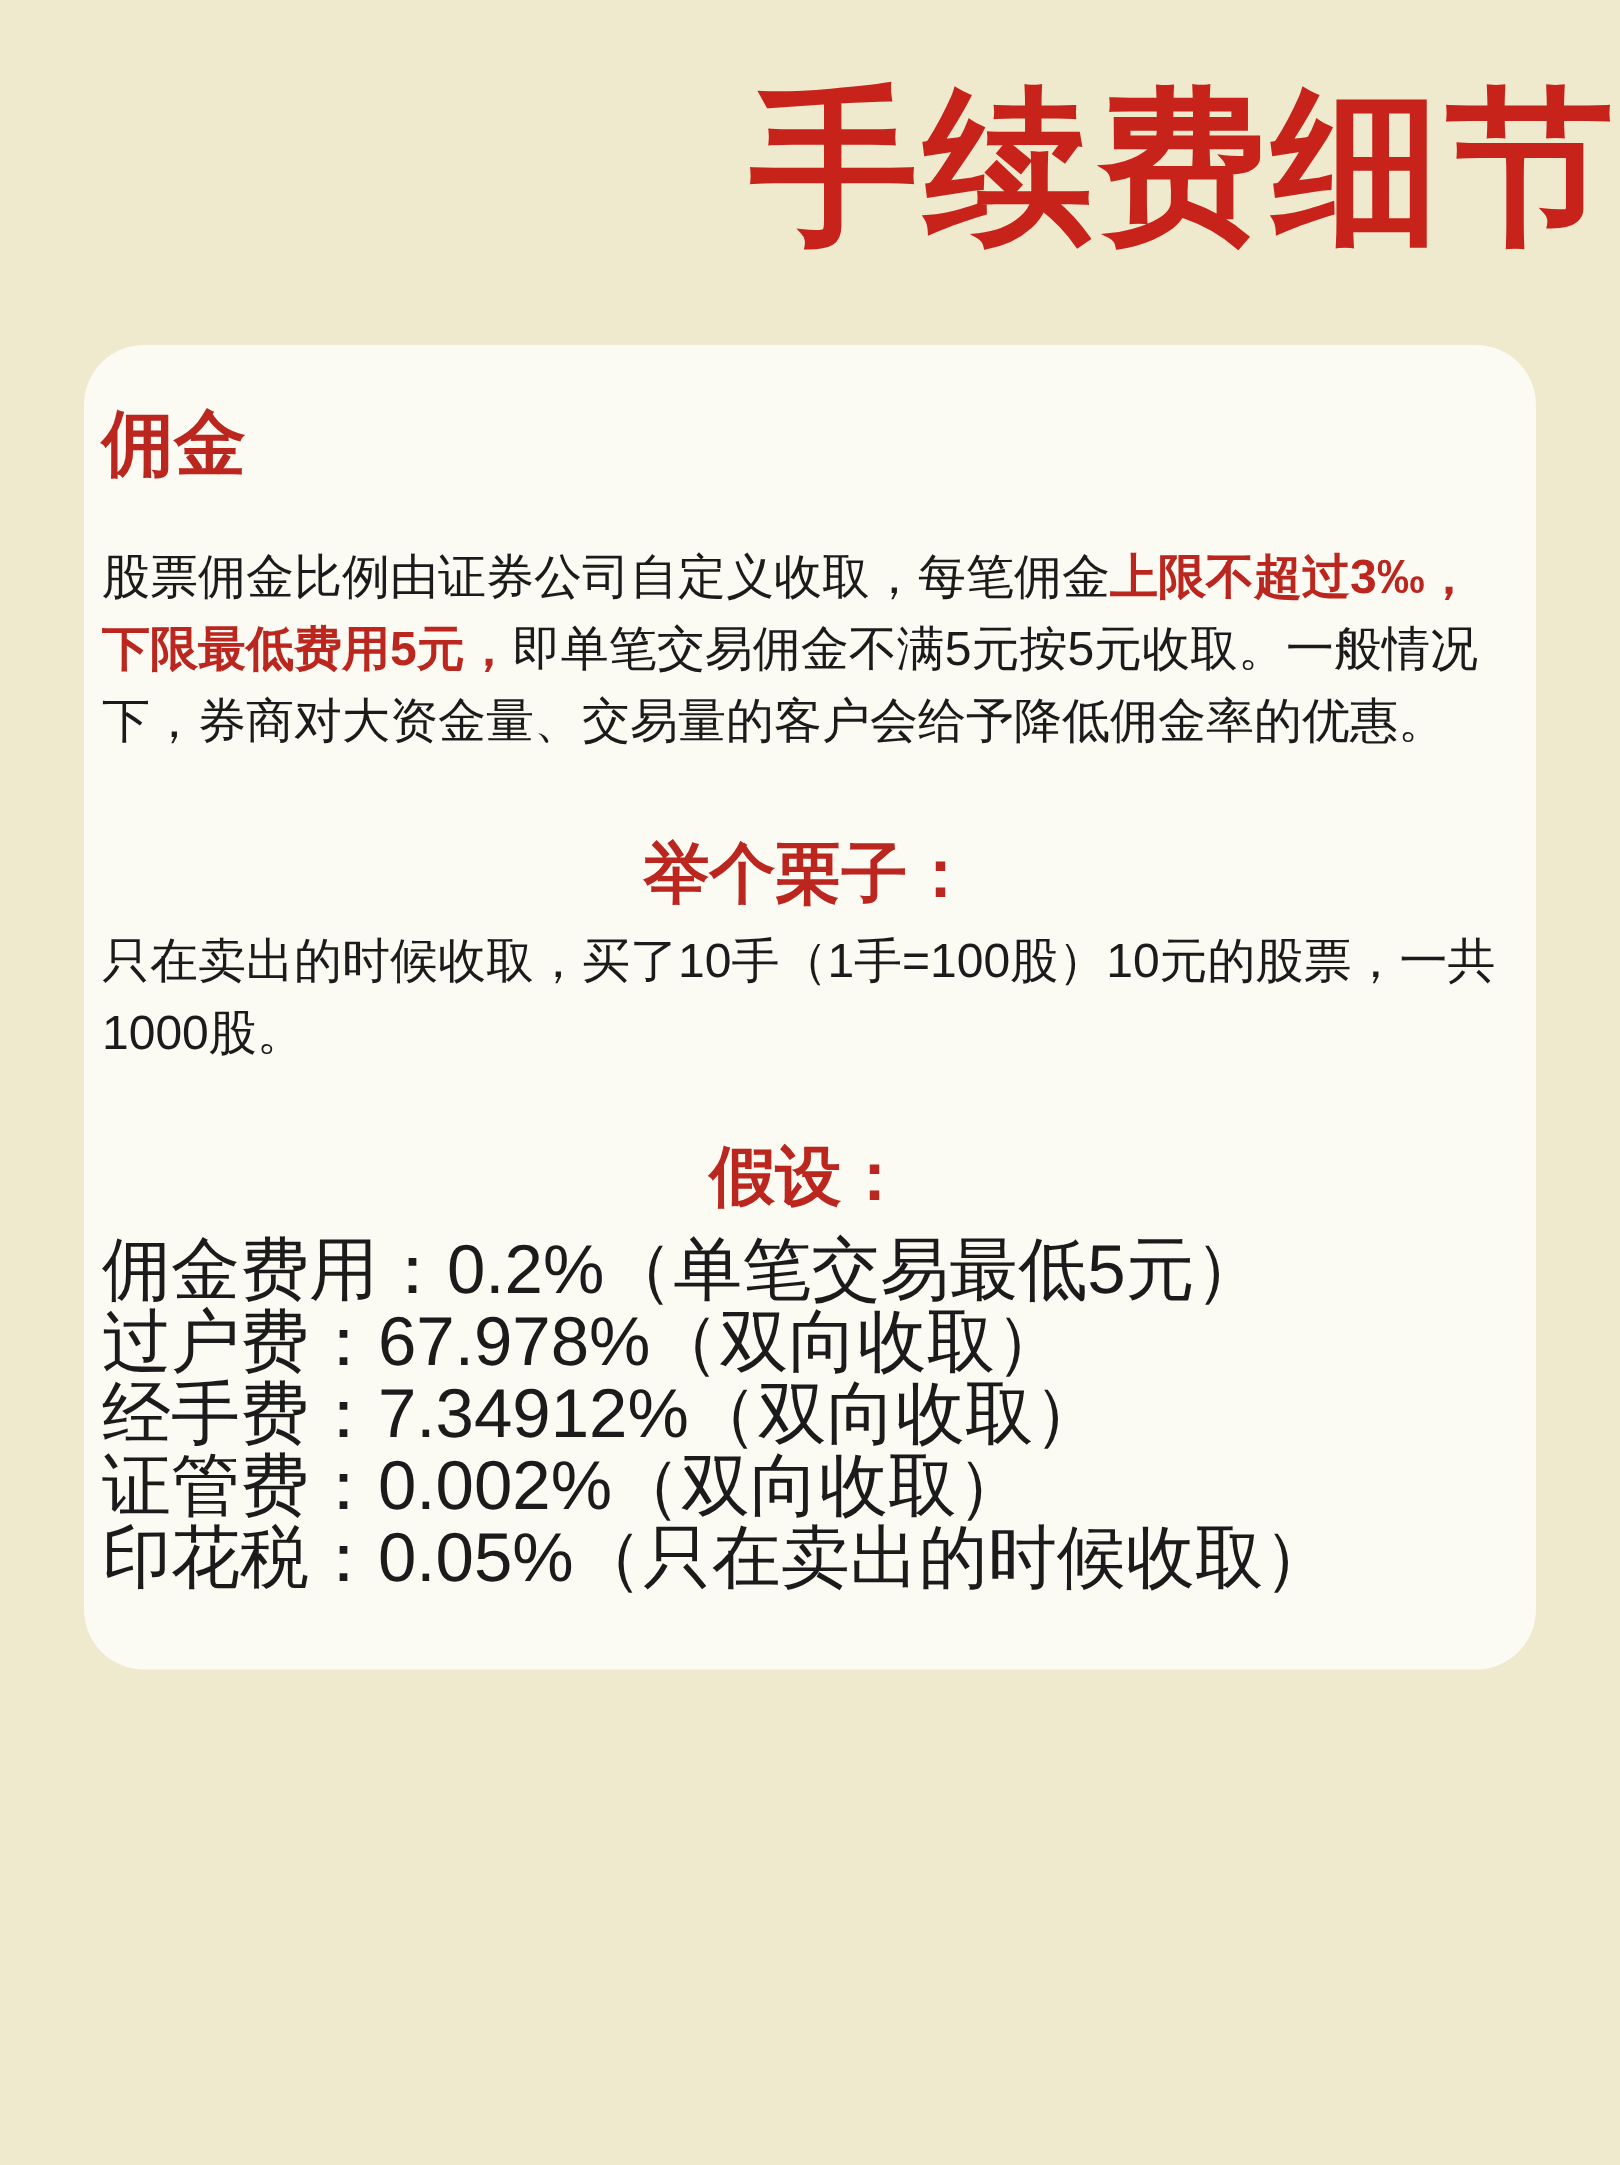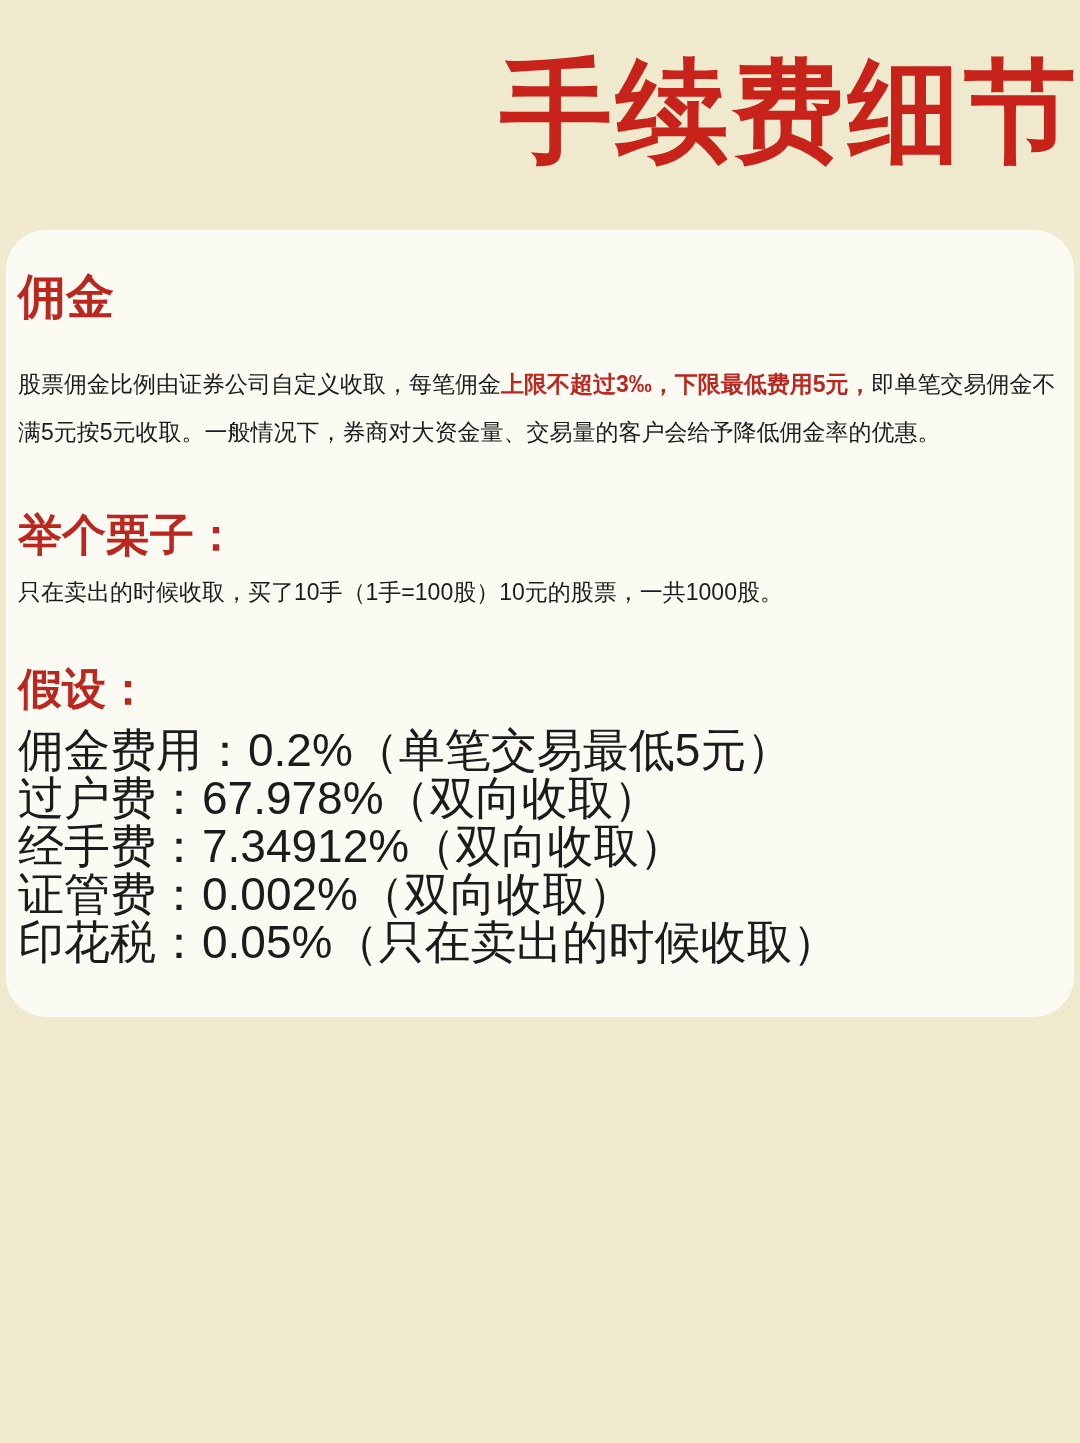--- a/index.html
+++ b/index.html
@@ -18,53 +18,54 @@
     margin: 52px 0 0 0;
     text-align: right;
     font-size: 112px;
     line-height: 120px;
     font-weight: 900;
     letter-spacing: 4px;
     color: #c8231a;
   }
   .card {
     box-sizing: border-box;
-    width: 1068px;
+    width: 968px;
     margin: 58px auto 0 auto;
     background: #fbfaf3;
     border-radius: 40px;
     padding: 32px 14px 51px 12px;
   }
   .h-commission {
     margin: 8px 0 0 0;
     font-size: 48px;
     line-height: 54px;
     font-weight: 800;
     color: #bb261e;
   }
   .body-text {
     margin: 0;
-    font-size: 23px;
+    font-size: 32px;
     line-height: 48px;
     font-weight: 500;
     color: #1b1b1b;
   }
   .red {
     color: #bb261e;
     font-weight: 800;
   }
   .p-rule      { margin-top: 36px; }
   .p-bidir     { margin-top: 48px; }
   .p-authority { margin-top: 48px; }
   .sub-heading {
     margin: 54px 0 0 0;
     font-size: 44px;
     line-height: 50px;
     font-weight: 800;
     color: #bb261e;
+    text-align: center;
   }
   .h-assumption { margin-top: 48px; }
   .p-example   { margin-top: 8px; }
   .fee-list    { margin-top: 12px; }
   .fee-line {
     font-size: 46px;
     line-height: 48px;
     font-weight: 500;
     color: #1b1b1b;
   }

